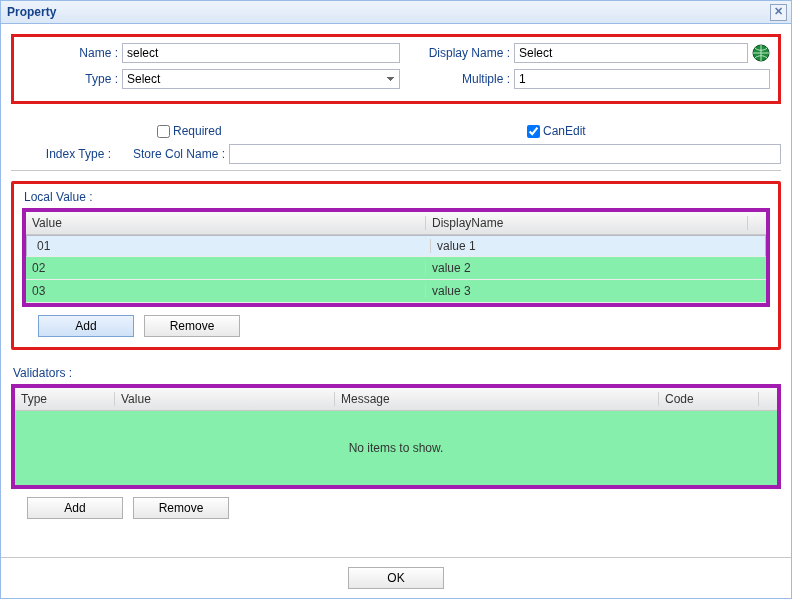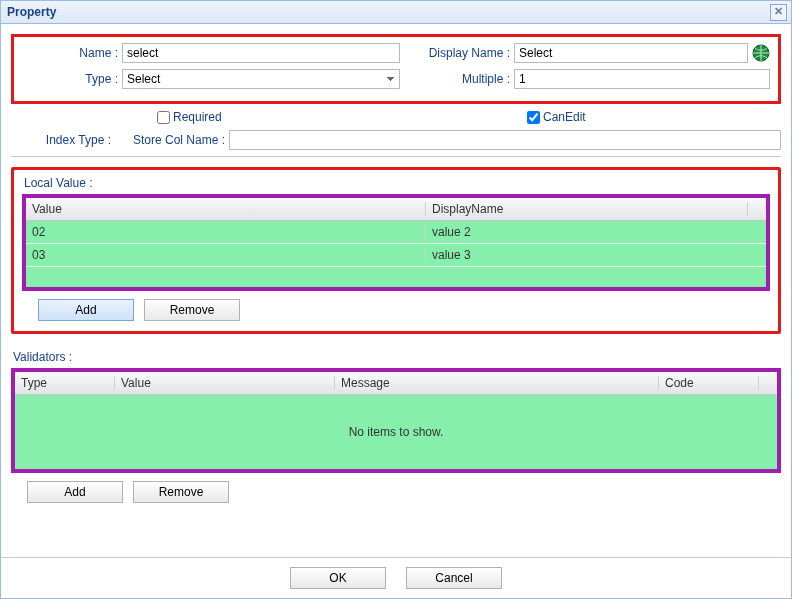--- a/index.html
+++ b/index.html
@@ -238,21 +238,21 @@
       <div class="form-row">
         <div class="lbl">Type :</div>
         <select class="sel" style="width:278px">
           <option>Select</option>
         </select>
         <div class="lbl2">Multiple :</div>
         <input class="inp" style="flex: 1 1 0%; min-width: 0px;" value="1">
       </div>
     </div>
 
-    <div class="form-row" style="margin-top:6px">
+    <div class="form-row" style="margin-top:20px">
       <div style="width:146px"></div>
       <label class="chk">
         <input type="checkbox" style="">
         <span>Required</span>
       </label>
       <div style="flex:1"></div>
       <div style="width:254px">
         <label class="chk">
           <input type="checkbox" checked="" style="">
           <span>CanEdit</span>
@@ -271,20 +271,24 @@
 
     <div class="fieldset with-red-border">
       <div class="fieldset-title">Local Value :</div>
       <div class="grid">
         <div class="grid-head">
           <div class="gh col-lv-a">Value</div>
           <div class="gh col-lv-b">DisplayName</div>
           <div class="gh col-lv-h"></div>
         </div>
         <div class="grid-body" id="lv-body" style="min-height:66px">
+            <div class="grid-row sel">
+              <div class="gc col-lv-a">01</div>
+              <div class="gc col-lv-b">value 1</div>
+            </div>
             <div class="grid-row">
               <div class="gc col-lv-a">02</div>
               <div class="gc col-lv-b">value 2</div>
             </div>
             <div class="grid-row">
               <div class="gc col-lv-a">03</div>
               <div class="gc col-lv-b">value 3</div>
             </div>
           </div>
       </div>
@@ -309,16 +313,15 @@
       <div class="btnrow">
         <button class="btn">Add</button>
         <button class="btn">Remove</button>
       </div>
     </div>
 
   </div>
 
   <div class="footer">
     <button class="btn" style="min-width:96px">OK</button>
-    <button class="btn" style="min-width:96px">Cancel</button>
   </div>
 
 </div>
 
 </body></html>

